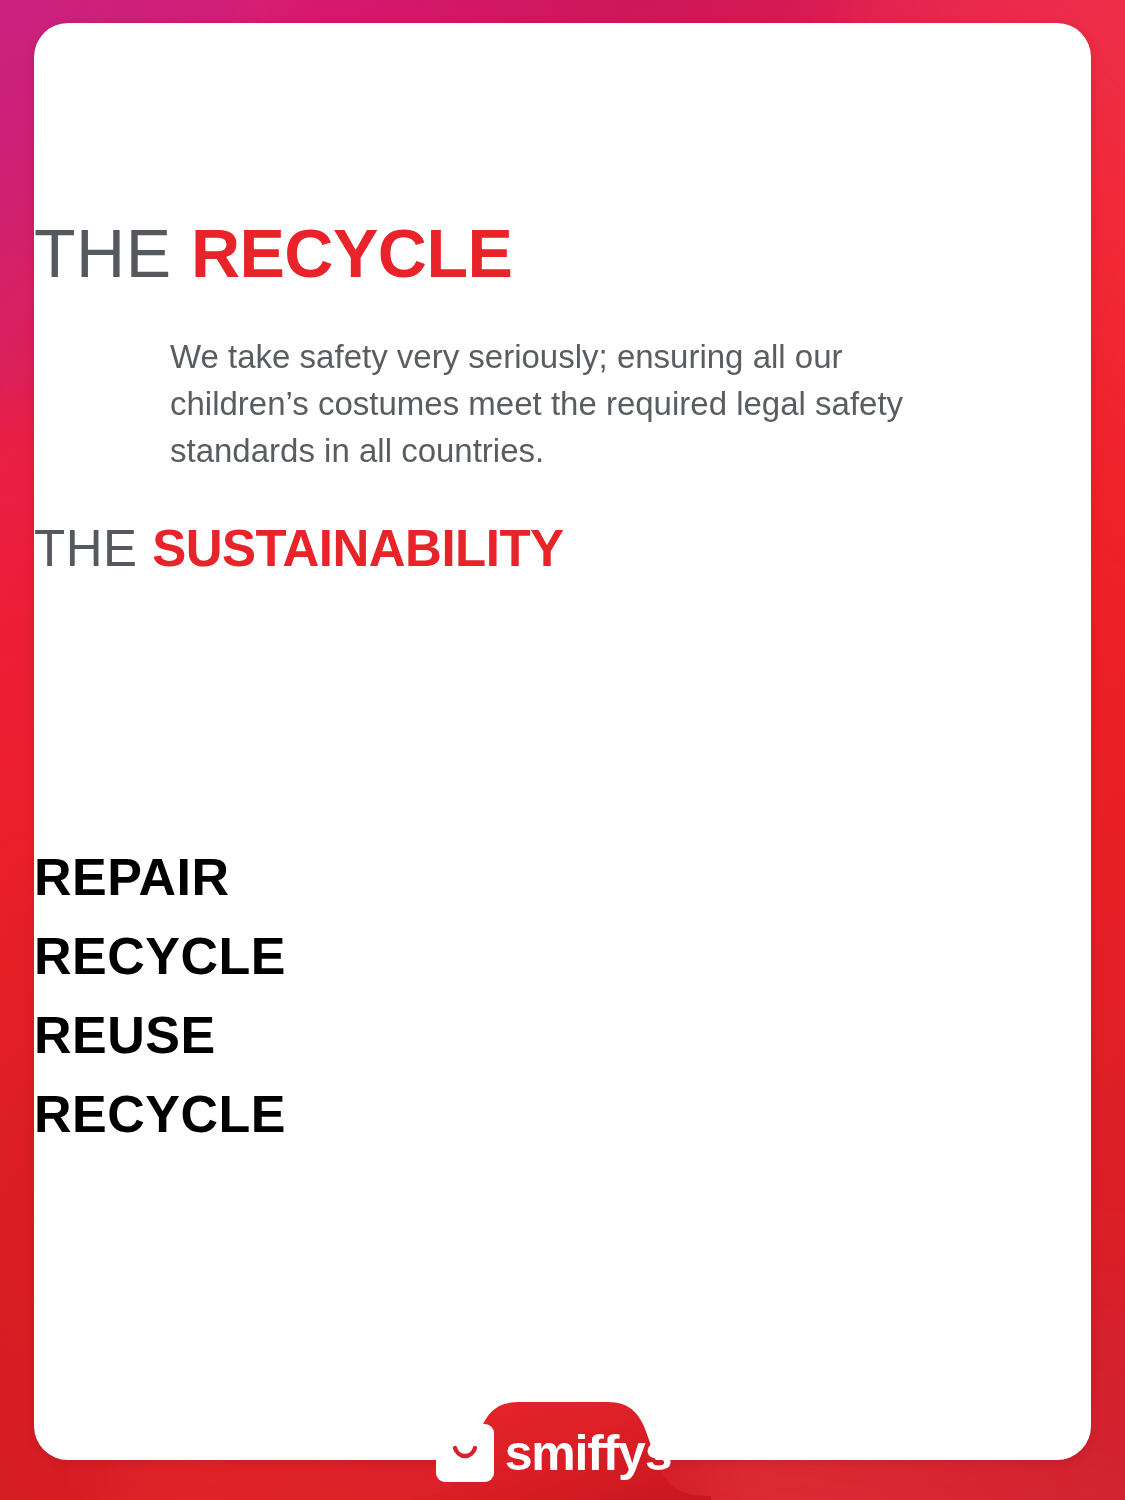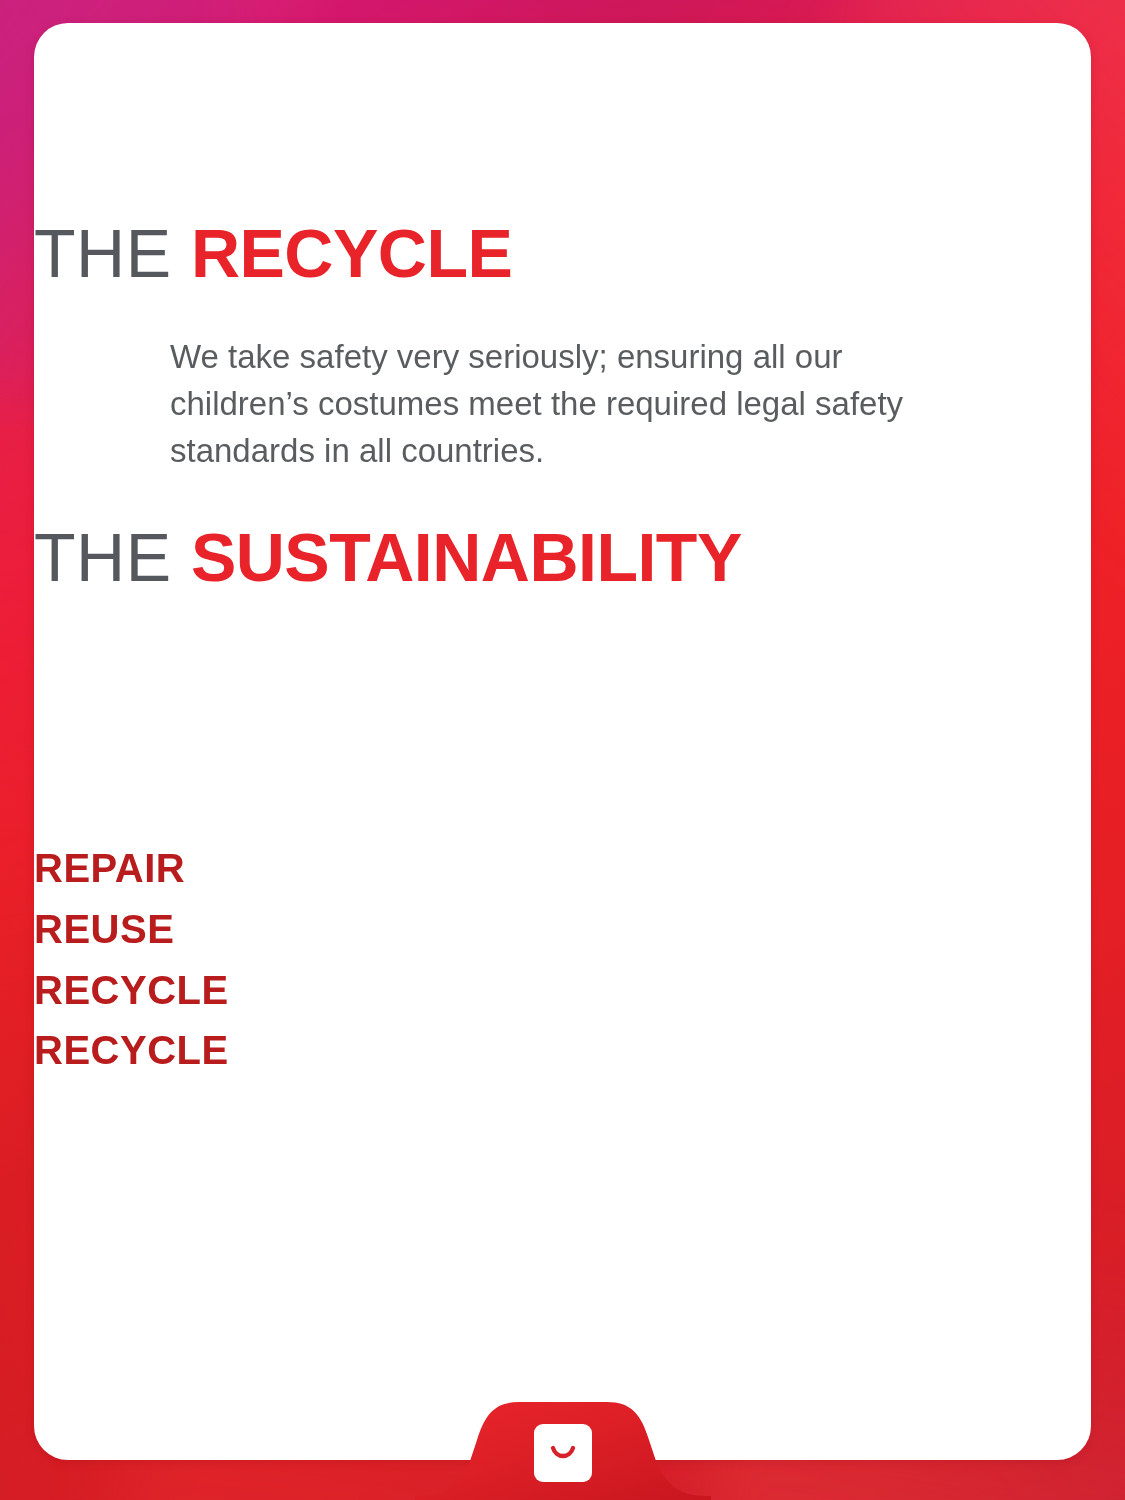--- a/index.html
+++ b/index.html
@@ -95,21 +95,21 @@
   #safety-heading {
     position: absolute;
     left: 0; right: 0;
     top: 196px;
     font-size: 68px;
   }
   #sustainability-heading {
     position: absolute;
     left: 0; right: 0;
     top: 500px;
-    font-size: 68px;
+    font-size: 51px;
   }
 
   .section-body {
     position: absolute;
     margin: 16px;
     color: #5a5d60;
     font-size: 33px;
     line-height: 1.42;
     font-weight: 400;
   }
@@ -125,23 +125,23 @@
   
   .mantra {
     position: absolute;
     left: 0; right: 0;
     top: 815px;
     list-style: none;
     margin: 0;
     padding: 0;
   }
   .mantra li {
-    color: #b91c1c;
-    font-weight: 700;
-    font-size: 40px;
+    color: #000000;
+    font-weight: 700;
+    font-size: 52px;
     line-height: 1.52;
     letter-spacing: 0.5px;
   }
 
   
   .logo-tab {
     position: absolute;
     left: 50%;
     transform: translateX(-50%);
     bottom: 0;
@@ -211,22 +211,22 @@
       <span class="hl">RECYCLE</span></h1>
 
     <p id="safety-body" class="section-body">We take safety very seriously; ensuring all our children’s costumes meet the required legal safety standards in all countries.</p>
 
     <h1 id="sustainability-heading" class="section-heading"><span>THE</span>
       <span class="hl">SUSTAINABILITY</span></h1>
 
 
     <ul class="mantra">
       <li>REPAIR</li>
+      <li>RECYCLE</li>
       <li>REUSE</li>
-      <li>RECYCLE</li>
       <li>RECYCLE</li>
     </ul>
 
   </div>
 
   <div class="logo-tab">
     <svg class="logo-tab-svg" viewBox="0 0 296 108" preserveAspectRatio="none">
       <defs>
         <linearGradient id="tabGrad" x1="0" y1="0" x2="1" y2="1">
           <stop offset="0%" stop-color="#e8262b"></stop>
@@ -235,16 +235,17 @@
         </linearGradient>
       </defs>
       <path d="M0,108 L0,104 C26,104 40,100 54,72 L62,48 C70,22 80,10 104,10 L192,10 C216,10 226,22 234,48 L242,72 C256,100 270,104 296,104 L296,108 Z" fill="url(#tabGrad)"></path>
     </svg>
     <div class="logo-inner">
       <span class="smile-badge">
         <svg width="40" height="40" viewBox="0 0 40 40" aria-hidden="true">
           <path d="M10 15 A10.5 11.5 0 0 0 30 15" fill="none" stroke="#d8202a" stroke-width="4.4" stroke-linecap="round"></path>
         </svg>
       </span>
+      <span class="wordmark"><span>smiffys</span><span class="tm">™</span></span>
     </div>
   </div>
 
 </div>
 
 </body></html>

